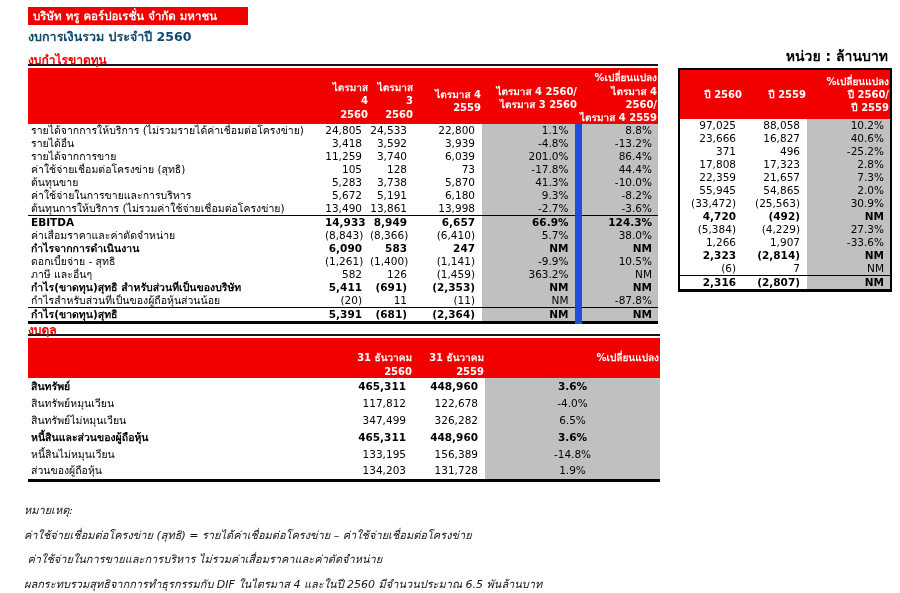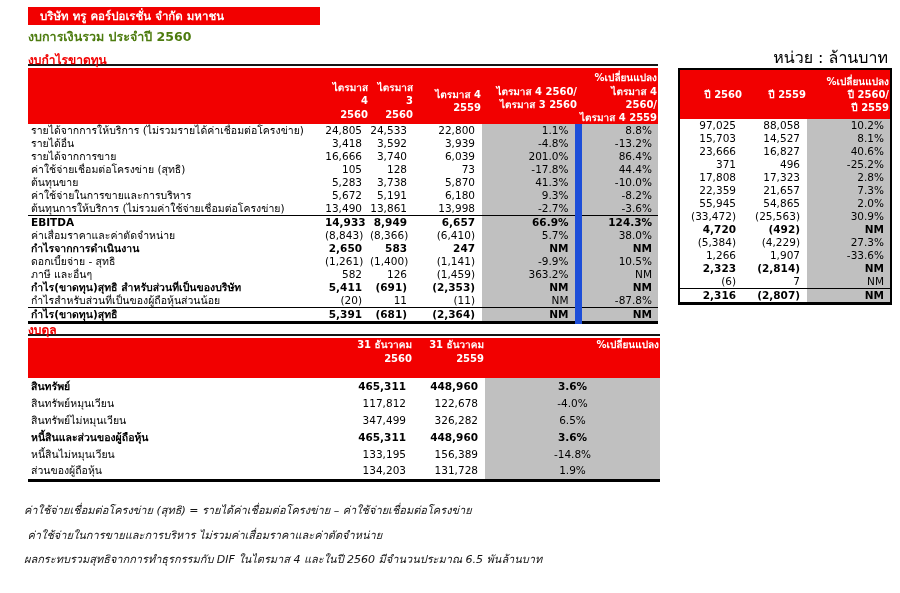--- a/index.html
+++ b/index.html
@@ -1,24 +1,24 @@
 <!DOCTYPE html>
 <html style="--red: #f20000; --gray: #c0c0c0;"><head>
 <meta charset="utf-8">
 <style>
   :root { --red:#f20000; --gray:#c0c0c0; }
   * { box-sizing:border-box; }
   body { margin:0; background:#ffffff; font-family:"DejaVu Sans","Liberation Sans",sans-serif; }
   .page { position:relative; width:900px; height:593px; background:#fff; overflow:hidden; }
 
-  .banner { position:absolute; left:28px; top:7px; width:292px; height:18px;
+  .banner { position:absolute; left:28px; top:7px; width:220px; height:18px;
             background:var(--red); color:#fff; font-weight:bold; font-size:11.5px;
-            line-height:18px; padding-left:12px; white-space:nowrap; overflow:hidden; }
-  .subtitle { position:absolute; left:28px; top:27px; font-weight:bold; font-size:12.5px; color:#4d7c0f; }
-  .unit { position:absolute; right:12px; top:45px; font-weight:normal; font-size:16px; color:#000; }
+            line-height:18px; padding-left:5px; white-space:nowrap; overflow:hidden; }
+  .subtitle { position:absolute; left:28px; top:27px; font-weight:bold; font-size:12.5px; color:#0c4a6e; }
+  .unit { position:absolute; right:12px; top:45px; font-weight:bold; font-size:14px; color:#000; }
 
   .title-wrap { position:absolute; border-bottom:2px solid #161616; height:17px; }
   #income-title-wrap { left:28px; top:49px; width:630px; }
   #balance-title-wrap { left:28px; top:319px; width:632px; }
   .section-title { color:var(--red); font-weight:bold; font-size:12px; line-height:15px; }
 
   table { border-collapse:collapse; table-layout:fixed; position:absolute; }
   th, td { margin:0; overflow:hidden; white-space:nowrap; }
 
   thead th { background:var(--red); color:#fff; font-weight:bold; font-size:10px;
@@ -36,21 +36,21 @@
 
   
   #y-table { left:678px; top:68px; width:212px; border:2px solid #000; }
   #y-table thead tr { height:50px; }
   #y-table thead th { line-height:1.3; }
   #y-table td { height:12.6px; font-size:10.5px; line-height:1.05; }
 
   
   #b-table { left:28px; top:338px; width:632px; border-bottom:3px solid #000; }
   #b-table thead tr { height:40px; }
-  #b-table thead th { vertical-align:top; padding-top:0; line-height:1.35; }
+  #b-table thead th { vertical-align:top; padding-top:13px; line-height:1.35; }
   #b-table td { height:17px; font-size:10.5px; line-height:1.1; }
 
   td.lbl { text-align:left; padding-left:3px; }
   td.num { text-align:right; padding-right:7px; }
   td.pct { text-align:right; padding-right:6px; background:var(--gray); }
   td.pct + td.pct { border-left:7px solid #1d4ed8; }
   td.pctc { text-align:center; background:var(--gray);margin-left:30px; }
   tr.bold td { font-weight:bold; }
   tr.rule-top td { border-top:1px solid #000; }
   tr.final td { border-bottom:3px solid #000; }
@@ -111,21 +111,21 @@
         <tr>
           <td class="lbl">รายได้อื่น</td>
           <td class="num">3,418</td>
           <td class="num">3,592</td>
           <td class="num">3,939</td>
           <td class="pct">-4.8%</td>
           <td class="pct">-13.2%</td>
         </tr>
         <tr>
           <td class="lbl">รายได้จากการขาย</td>
-          <td class="num">16,666</td>
+          <td class="num">11,259</td>
           <td class="num">3,740</td>
           <td class="num">6,039</td>
           <td class="pct">201.0%</td>
           <td class="pct">86.4%</td>
         </tr>
         <tr>
           <td class="lbl">ค่าใช้จ่ายเชื่อมต่อโครงข่าย (สุทธิ)</td>
           <td class="num">105</td>
           <td class="num">128</td>
           <td class="num">73</td>
@@ -167,21 +167,21 @@
         <tr>
           <td class="lbl">ค่าเสื่อมราคาและค่าตัดจำหน่าย</td>
           <td class="num">(8,843)</td>
           <td class="num">(8,366)</td>
           <td class="num">(6,410)</td>
           <td class="pct">5.7%</td>
           <td class="pct">38.0%</td>
         </tr>
         <tr class="bold">
           <td class="lbl">กำไรจากการดำเนินงาน</td>
-          <td class="num">2,650</td>
+          <td class="num">6,090</td>
           <td class="num">583</td>
           <td class="num">247</td>
           <td class="pct">NM</td>
           <td class="pct">NM</td>
         </tr>
         <tr>
           <td class="lbl">ดอกเบี้ยจ่าย - สุทธิ</td>
           <td class="num">(1,261)</td>
           <td class="num">(1,400)</td>
           <td class="num">(1,141)</td>
@@ -236,25 +236,20 @@
         <th class="pre">%เปลี่ยนแปลง
 ปี 2560/
 ปี 2559</th>
       </tr>
     </thead>
     <tbody>
         <tr>
           <td class="num">97,025</td>
           <td class="num">88,058</td>
           <td class="pct">10.2%</td>
-        </tr>
-        <tr>
-          <td class="num">15,703</td>
-          <td class="num">14,527</td>
-          <td class="pct">8.1%</td>
         </tr>
         <tr>
           <td class="num">23,666</td>
           <td class="num">16,827</td>
           <td class="pct">40.6%</td>
         </tr>
         <tr>
           <td class="num">371</td>
           <td class="num">496</td>
           <td class="pct">-25.2%</td>
@@ -367,18 +362,19 @@
         <tr>
           <td class="lbl">ส่วนของผู้ถือหุ้น</td>
           <td class="num">134,203</td>
           <td class="num">131,728</td>
           <td class="pctc">1.9%</td>
         </tr>
       </tbody>
   </table>
 
   <div class="notes">
+      <div class="note-line">หมายเหตุ:</div>
       <div class="note-line">ค่าใช้จ่ายเชื่อมต่อโครงข่าย (สุทธิ) = รายได้ค่าเชื่อมต่อโครงข่าย – ค่าใช้จ่ายเชื่อมต่อโครงข่าย</div>
       <div class="note-line"> ค่าใช้จ่ายในการขายและการบริหาร ไม่รวมค่าเสื่อมราคาและค่าตัดจำหน่าย</div>
       <div class="note-line">ผลกระทบรวมสุทธิจากการทำธุรกรรมกับ DIF ในไตรมาส 4 และในปี 2560 มีจำนวนประมาณ 6.5 พันล้านบาท</div>
     </div>
 
 </div>
 
 </body></html>

